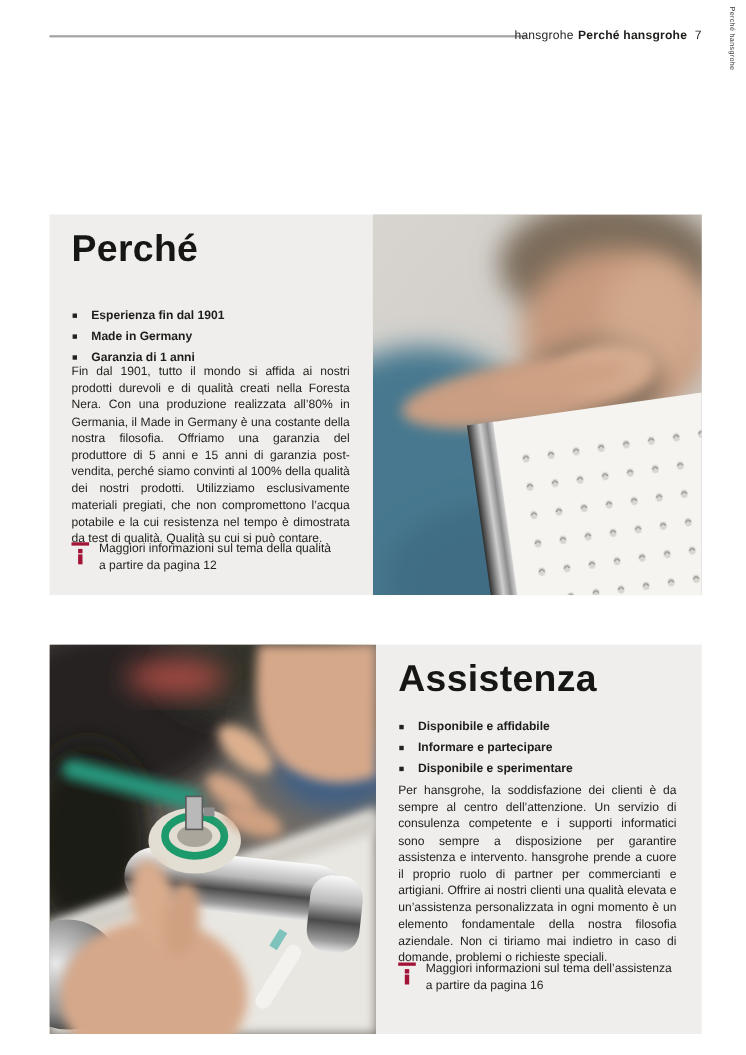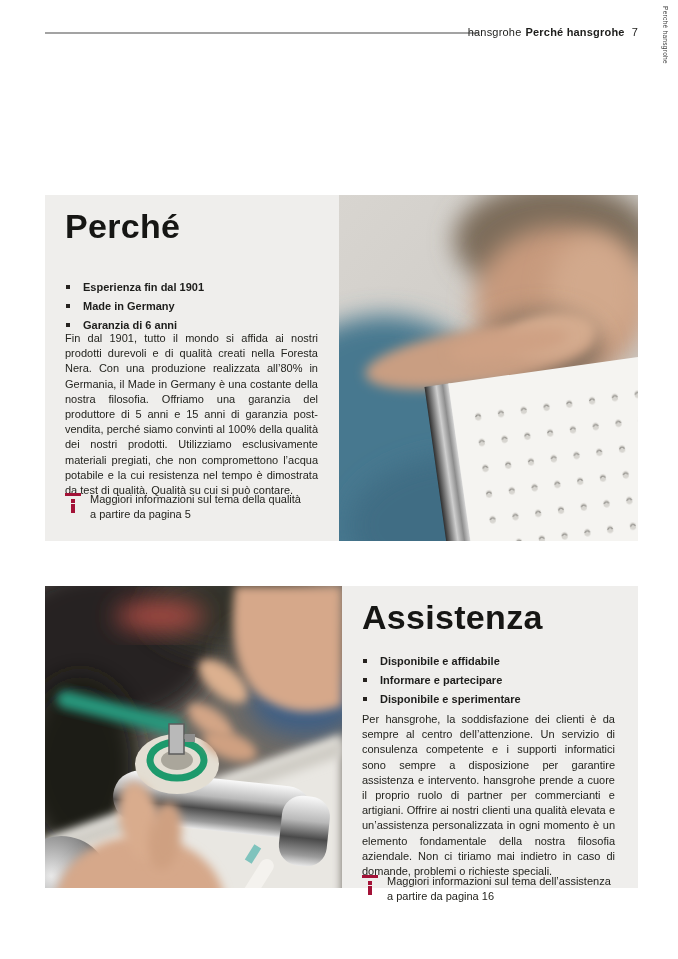--- a/index.html
+++ b/index.html
@@ -15,21 +15,21 @@
   }
   .header-text .bold{font-weight:bold;margin-left:4px;}
   .header-text .pageno{margin-left:7px;}
   .side-tab{
     position:absolute;top:6px;right:9px;writing-mode:vertical-rl;
     font-size:6.5px;color:#3a3a3a;letter-spacing:.3px;
   }
   
   .section{position:absolute;left:45px;width:593px;display:flex;}
   .sec-quality{top:195px;height:346px;}
-  .sec-service{top:586px;height:302px;}
+  .sec-service{top:586px;height:354px;}
   .panel{position:relative;background:#efeeec;height:100%;}
   .panel-quality{width:294px;}
   .panel-service{width:296px;}
   .photo{position:relative;height:100%;overflow:hidden;background:#cfccc7;flex:none;}
   .photo-quality{width:299px;}
   .photo-service{width:297px;}
   .panel .title{
     position:absolute;left:20px;top:12px;font-size:34px;font-weight:bold;
     letter-spacing:.3px;color:#161614;
   }
@@ -70,32 +70,32 @@
     <span>hansgrohe</span><span class="bold">Perché hansgrohe</span><span class="pageno">7</span>
   </div>
   <div class="side-tab">Perché hansgrohe</div>
 
   <div class="section sec-quality">
     <div class="panel panel-quality">
       <div class="title">Perché</div>
       <ul class="bullets bullets-quality">
         <li><span class="sq"></span><span>Esperienza fin dal 1901</span></li>
         <li><span class="sq"></span><span>Made in Germany</span></li>
-        <li><span class="sq"></span><span>Garanzia di 6 anni</span></li>
+        <li><span class="sq"></span><span>Garanzia di 1 anni</span></li>
       </ul>
       <div class="bodytext body-quality">Fin dal 1901, tutto il mondo si affida ai nostri prodotti durevoli e di qualità creati nella Foresta Nera. Con una produzione realizzata all’80% in Germania, il Made in Germany è una costante della nostra filosofia. Offriamo una garanzia del produttore di 5 anni e 15 anni di garanzia post-vendita, perché siamo convinti al 100% della qualità dei nostri prodotti. Utilizziamo esclusivamente materiali pregiati, che non compromettono l’acqua potabile e la cui resistenza nel tempo è dimostrata da test di qualità. Qualità su cui si può contare.</div>
       <div class="inforow info-quality">
         <div class="info-icon">
           <div class="bar"></div>
           <div class="idot"></div>
           <div class="istem"></div>
         </div>
         <div class="info-text">
           <div>Maggiori informazioni sul tema della qualità</div>
-          <div>a partire da pagina 5</div>
+          <div>a partire da pagina 12</div>
         </div>
       </div>
     </div>
 
     <div class="photo photo-quality">
       <svg width="299" height="346" viewBox="0 0 299 346" role="img">
         <defs>
           <filter id="b12" x="-40%" y="-40%" width="180%" height="180%">
               <feGaussianBlur stdDeviation="12"></feGaussianBlur>
             </filter>

